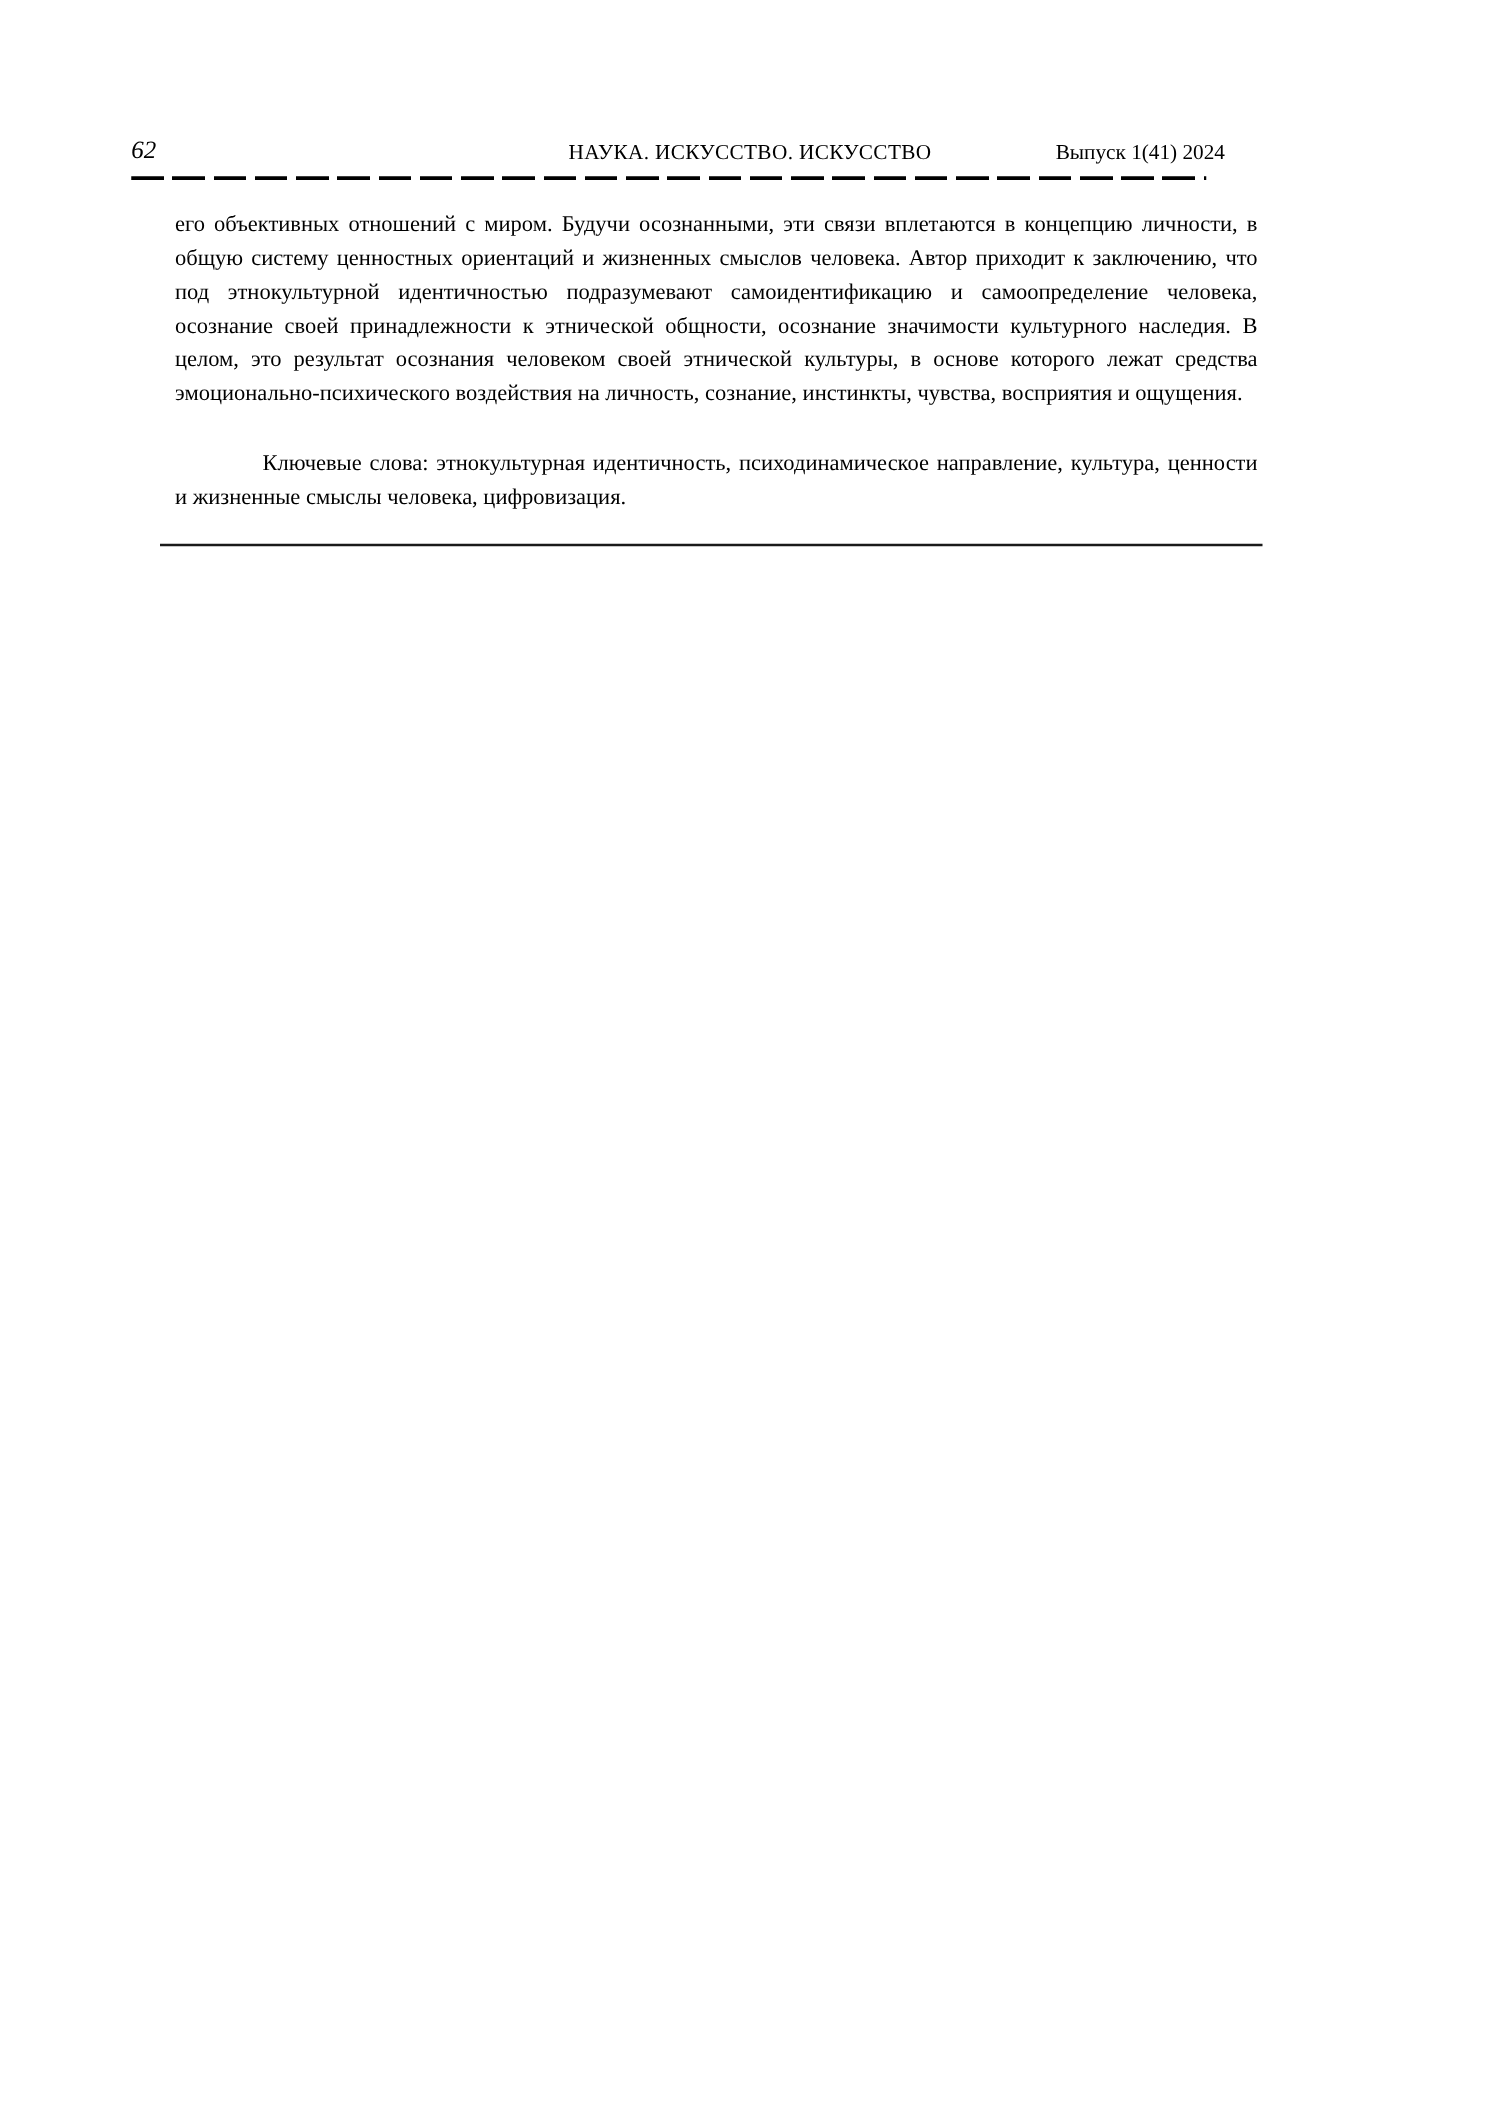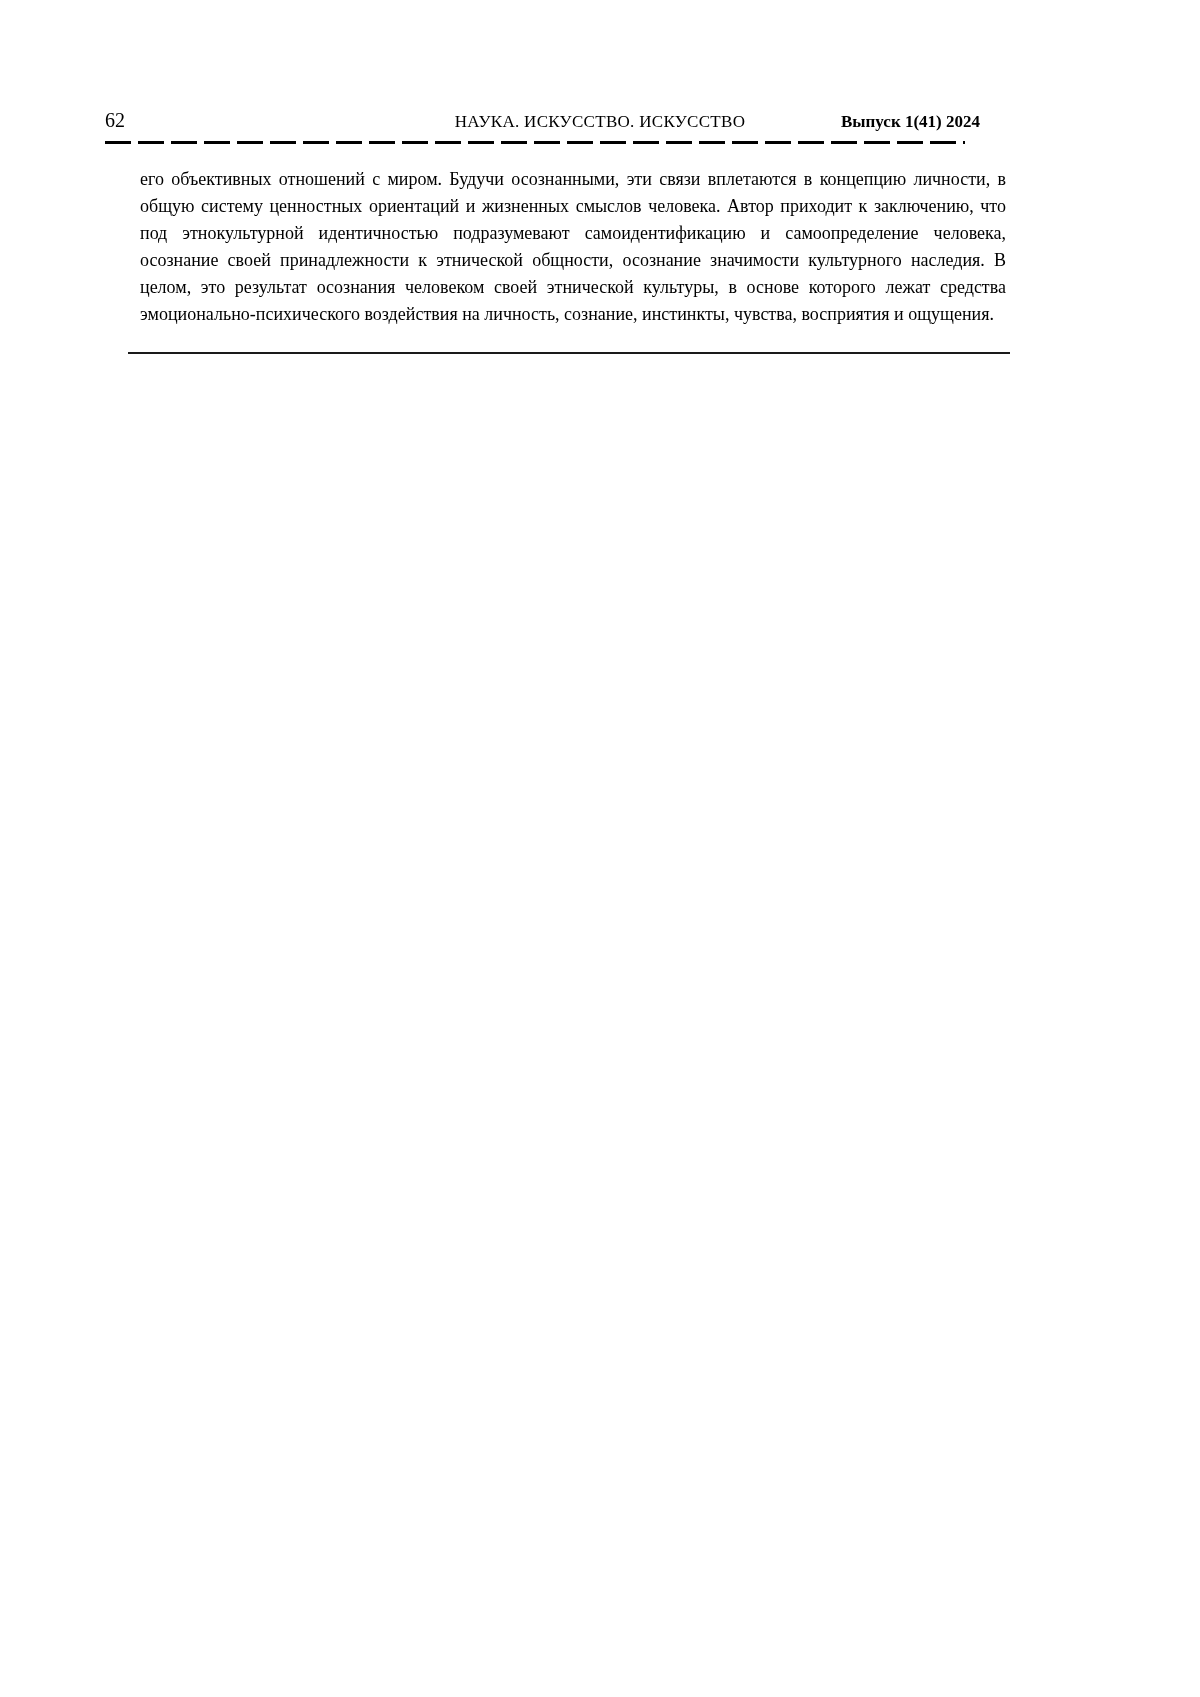--- a/index.html
+++ b/index.html
@@ -21,38 +21,38 @@
     left: 105px;
     right: 220px;
     height: 26px;
   }
   .page-number {
     position: absolute;
     left: 0;
     top: 0;
     font-size: 20px;
     line-height: 24px;
+    font-style: italic;
   }
   .journal-title {
     position: absolute;
     left: 0;
     right: -115px; 
     top: 3px;
     text-align: center;
     font-size: 17px;
     letter-spacing: 0.3px;
     line-height: 22px;
   }
   .issue-info {
     position: absolute;
     right: 0;
     top: 3px;
     font-size: 17px;
     line-height: 22px;
-    font-weight: bold;
   }
   
   .header-rule {
     position: absolute;
     top: 141px;
     left: 105px;
     width: 860px;
     height: 3px;
     background: repeating-linear-gradient(
       to right,
@@ -96,17 +96,18 @@
     <span class="page-number">62</span>
     <span class="journal-title">НАУКА. ИСКУССТВО. ИСКУССТВО</span>
     <span class="issue-info">Выпуск 1(41) 2024</span>
   </div>
 
   <div class="header-rule"></div>
 
   <div class="body-text">
     <p class="abstract-paragraph">его объективных отношений с миром. Будучи осознанными, эти связи вплетаются в концепцию личности, в общую систему ценностных ориентаций и жизненных смыслов человека. Автор приходит к заключению, что под этнокультурной идентичностью подразумевают самоидентификацию и самоопределение человека, осознание своей принадлежности к этнической общности, осознание значимости культурного наследия. В целом, это результат осознания человеком своей этнической культуры, в основе которого лежат средства эмоционально-психического воздействия на личность, сознание, инстинкты, чувства, восприятия и ощущения.</p>
 
+    <p class="keywords-paragraph">Ключевые слова: этнокультурная идентичность, психодинамическое направление, культура, ценности и жизненные смыслы человека, цифровизация.</p>
 
     <div class="footer-rule"></div>
   </div>
 
 </div>
 
 </body></html>

